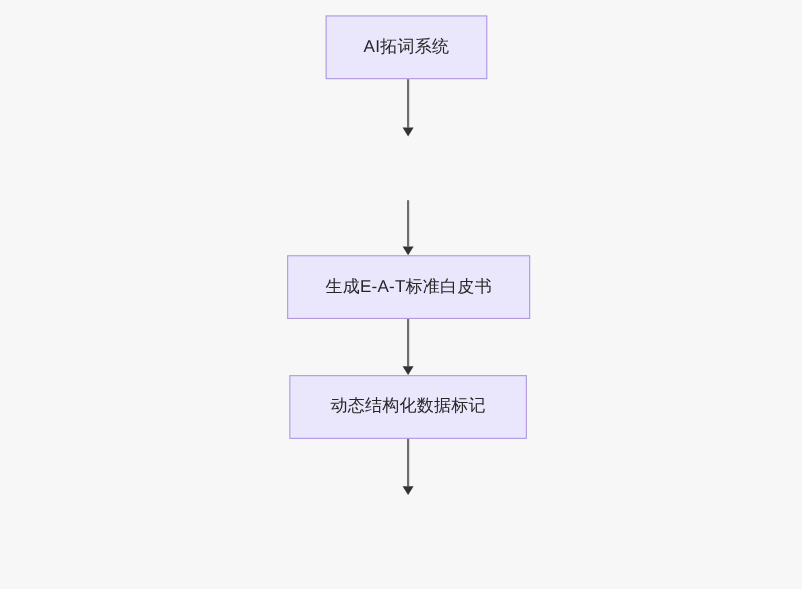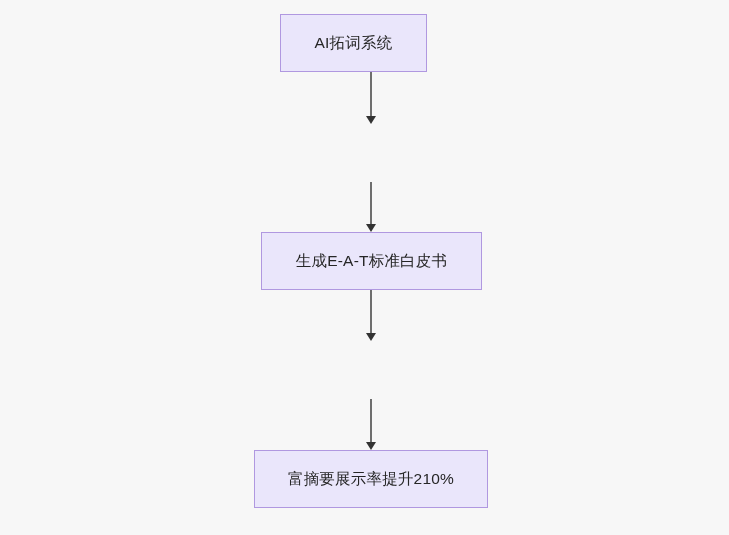--- a/index.html
+++ b/index.html
@@ -54,39 +54,39 @@
     border-right: 5px solid transparent;
     border-top: 8px solid #333333;
     transform: translateX(-5px);
   }
 </style>
 </head>
 <body>
 
 <div id="flowchart">
 
-  <div class="node" style="left:280px; top:14px; width:147px; height:58px;">
+  <div class="node" style="left:296px; top:14px; width:147px; height:58px;">
     <span class="node-label">AI拓词系统</span>
   </div>
 
   <div class="connector" style="left:371px; top:72px; height:44px;"></div>
   <div class="arrowhead" style="left:371px; top:116px;"></div>
 
 
   <div class="connector" style="left:371px; top:182px; height:42px;"></div>
   <div class="arrowhead" style="left:371px; top:224px;"></div>
 
   <div class="node" style="left:261px; top:232px; width:221px; height:58px;">
     <span class="node-label">生成E-A-T标准白皮书</span>
   </div>
 
   <div class="connector" style="left:371px; top:290px; height:43px;"></div>
   <div class="arrowhead" style="left:371px; top:333px;"></div>
 
+  <div class="node" style="left:263px; top:341px; width:216px; height:58px;">
+    <span class="node-label">动态结构化数据标记</span>
+  </div>
 
   <div class="connector" style="left:371px; top:399px; height:43px;"></div>
   <div class="arrowhead" style="left:371px; top:442px;"></div>
 
-  <div class="node" style="left:254px; top:450px; width:234px; height:58px;">
-    <span class="node-label">富摘要展示率提升210%</span>
-  </div>
 
 </div>
 
 </body></html>

